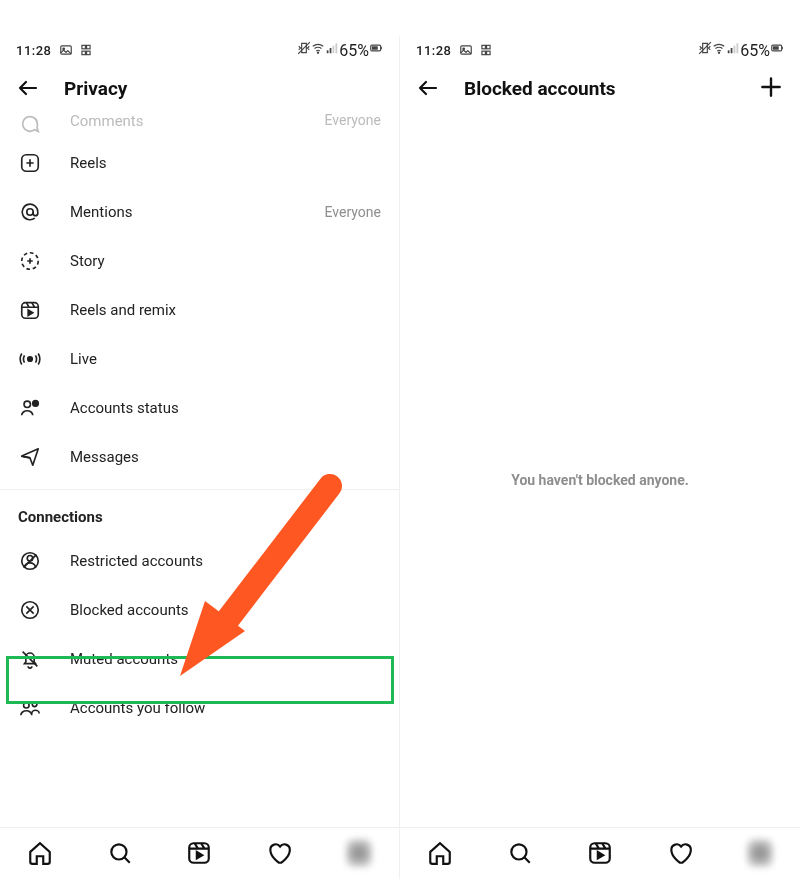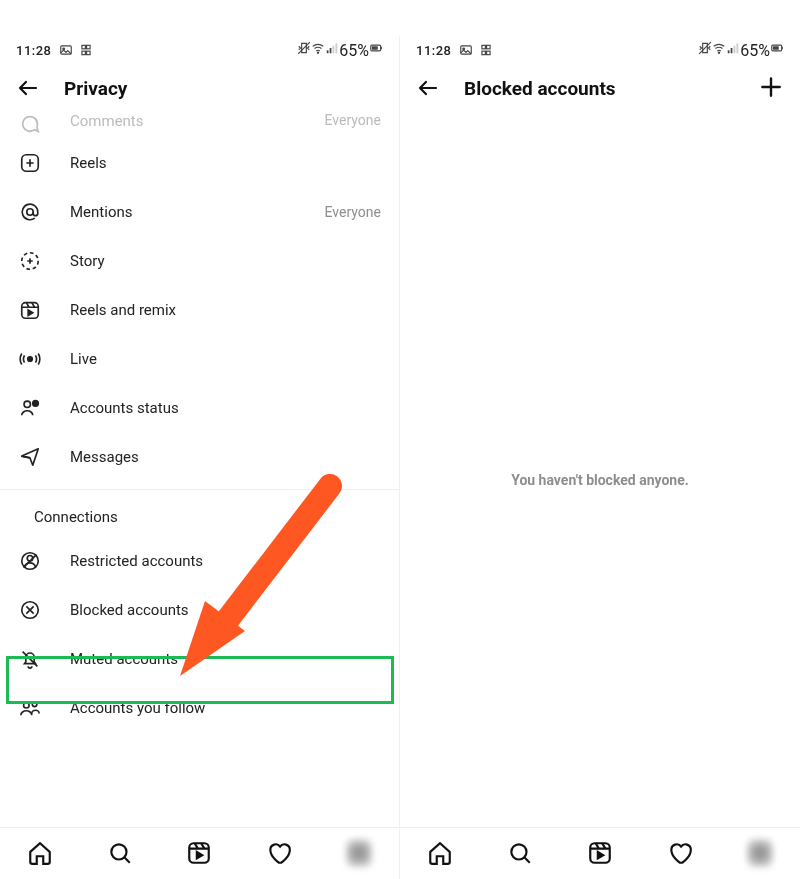--- a/index.html
+++ b/index.html
@@ -77,22 +77,22 @@
   .row .spacer { flex:1; }
   .row .tail {
     font-size: 14px;
     color: #8e8e8e;
   }
   .row.cut { height: 26px; align-items:flex-start; overflow:hidden; color:#bbb;}
   .row.cut .label, .row.cut .tail { color:#bbb; }
 
   .section-header {
     font-size: 15px;
-    font-weight: 400;
-    padding: 18px 18px 10px 34px;
+    font-weight: 700;
+    padding: 18px 18px 10px 18px;
     color: #222;
   }
   .divider { height: 1px; background: #efefef; margin-top: 8px; }
 
   
   .highlight-box {
     position: absolute;
     left: 6px;
     width: 388px;
     height: 48px;

